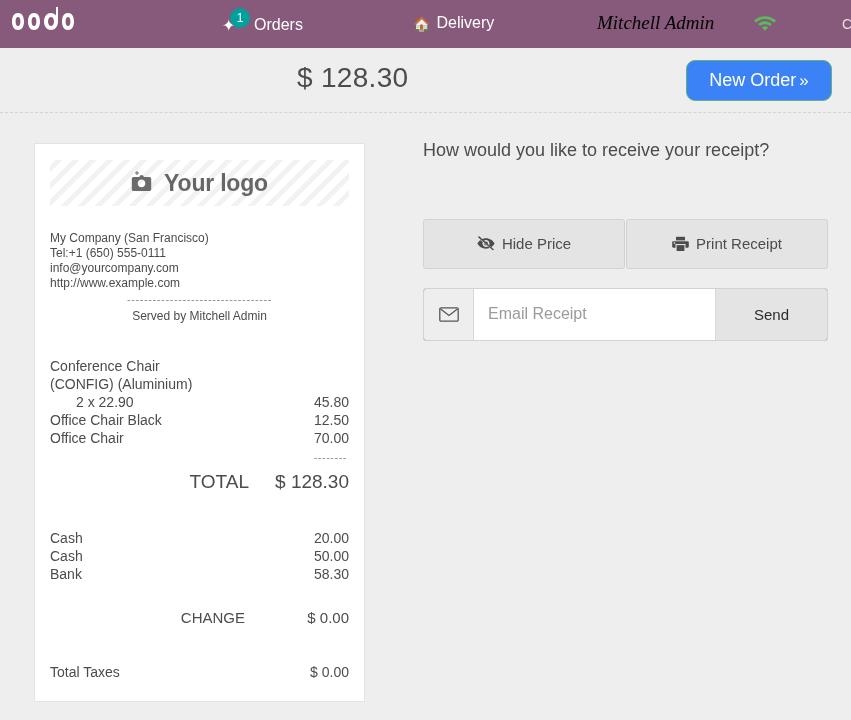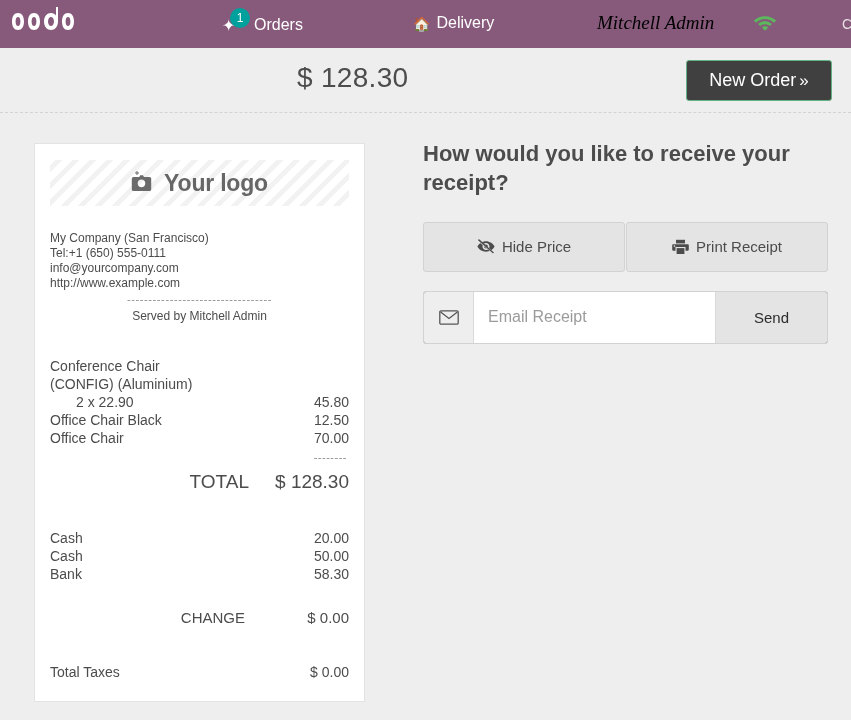--- a/index.html
+++ b/index.html
@@ -130,23 +130,23 @@
     font-size: 28px;
     color: #4c4c4c;
     letter-spacing: 0.3px;
   }
   .new-order-btn {
     position: absolute;
     right: 19px;
     top: 12px;
     width: 146px;
     height: 41px;
-    background: #404040;
+    background: #3b82f6;
     border: 1px solid #63b283;
-    border-radius: 3px;
+    border-radius: 9px;
     color: #ffffff;
     font-size: 18px;
     display: flex;
     align-items: center;
     justify-content: center;
     gap: 3px;
     cursor: pointer;
   }
   .new-order-btn .chev { font-size: 17px; position: relative; top: 0px; }
 
@@ -278,31 +278,31 @@
 
   
   .right-panel {
     position: absolute;
     left: 423px;
     top: 26px;
     width: 405px;
   }
 
   .panel-title {
-    font-size: 22px;
-    font-weight: bold;
+    font-size: 18px;
+    font-weight: normal;
     color: #4c4c4c;
     line-height: 1.33;
     width: 383px;
     margin-bottom: 6px;
   }
 
   .button-row {
     display: flex;
-    margin-top: 24px;
+    margin-top: 56px;
     gap: 1px;
   }
   .panel-btn {
     flex: 1;
     height: 50px;
     background: #e4e4e4;
     border: 1px solid #d2d2d2;
     border-radius: 3px;
     font-size: 15px;
     color: #4c4c4c;

